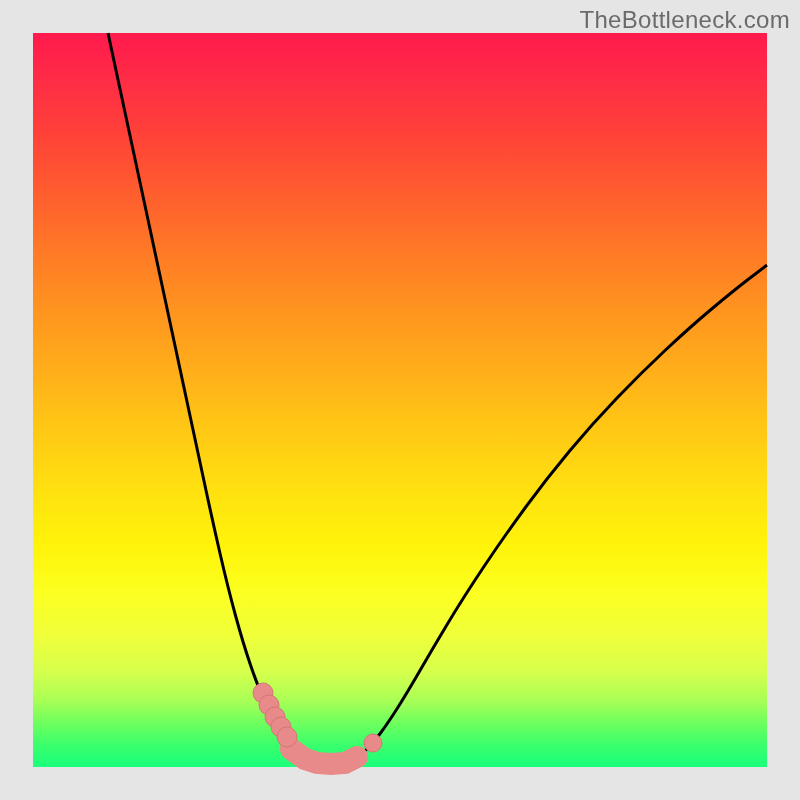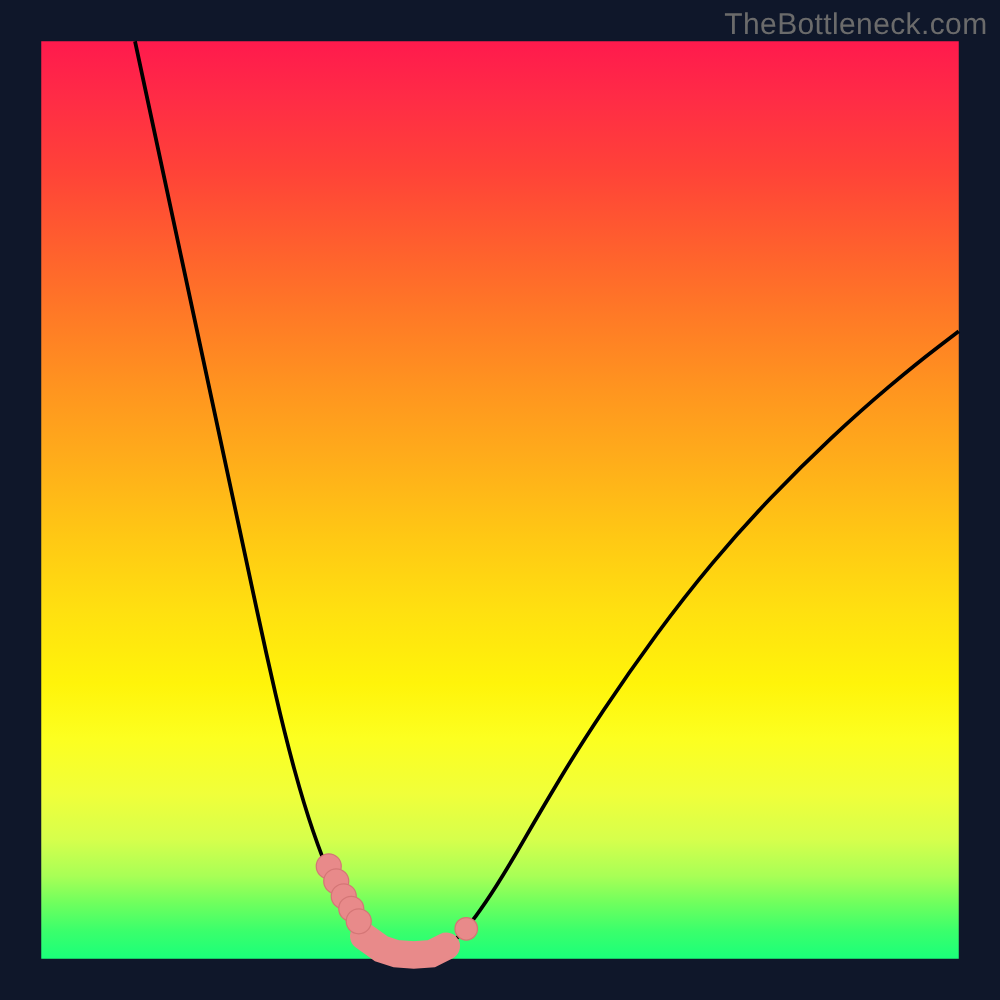--- a/index.html
+++ b/index.html
@@ -10,21 +10,21 @@
     overflow: hidden;
     background: #000;
     font-family: Arial, Helvetica, sans-serif;
   }
   .frame {
     position: absolute;
     left: 0;
     top: 0;
     width: 800px;
     height: 800px;
-    background: #0f172a;
+    background: #e5e5e5;
   }
   .plot {
     position: absolute;
     left: 33px;
     top: 33px;
     width: 734px;
     height: 734px;
     
     background: linear-gradient(
       to bottom,

